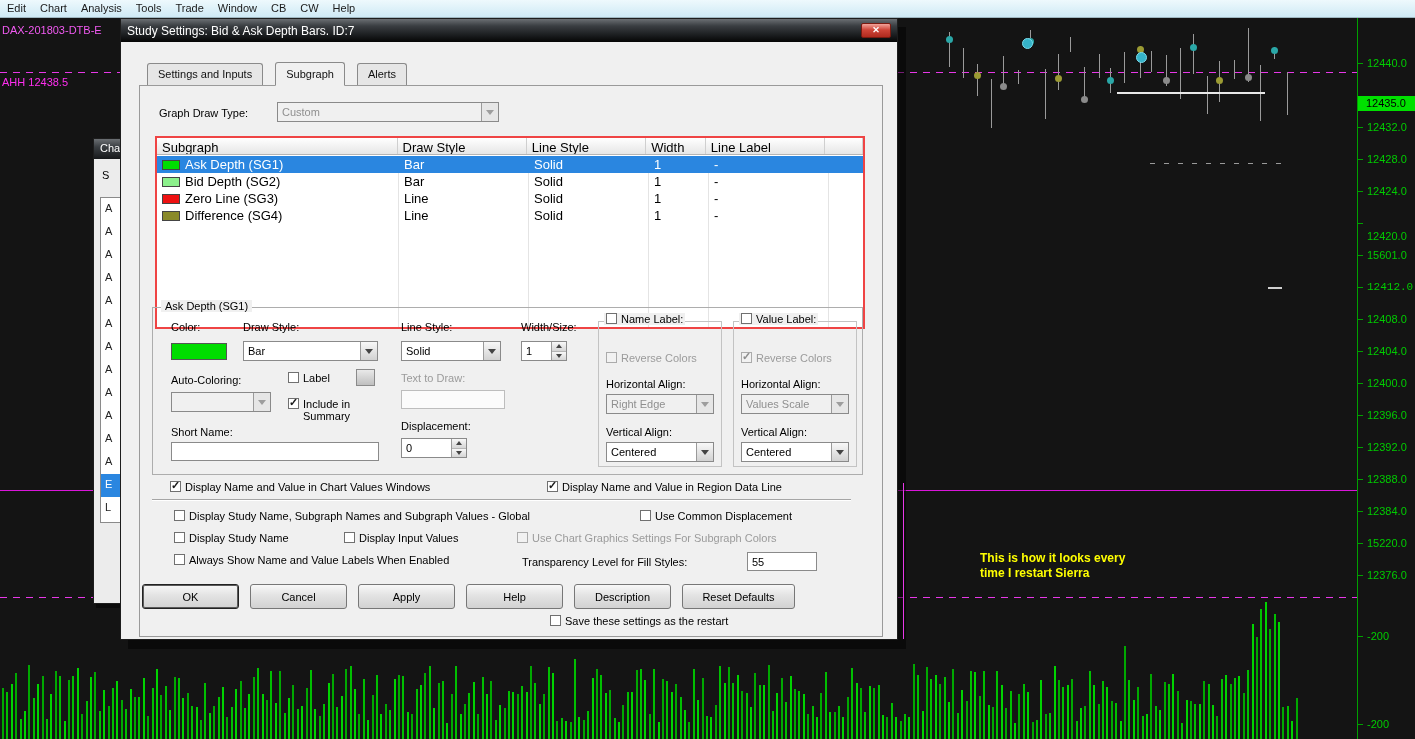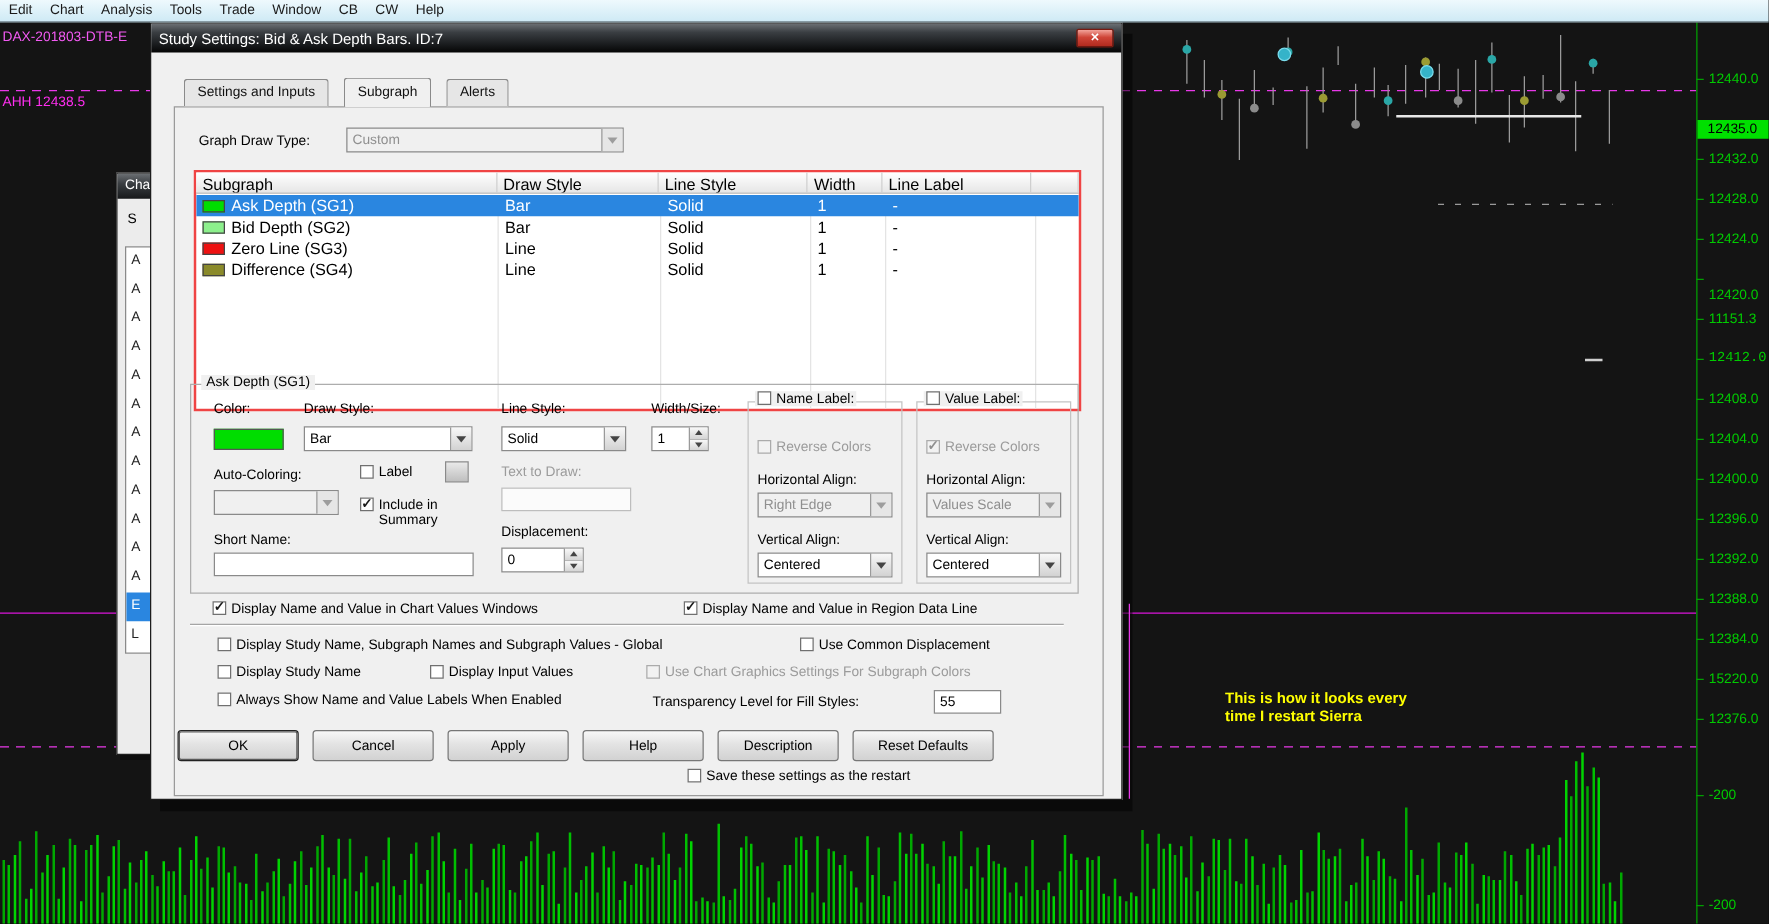--- a/index.html
+++ b/index.html
@@ -502,21 +502,21 @@
   <div class="plabel" style="top: 57px;">12440.0</div>
       <div class="ptick" style="top: 63px;"></div>
       <div class="plabel" style="top: 121px;">12432.0</div>
       <div class="ptick" style="top: 127px;"></div>
       <div class="plabel" style="top: 153px;">12428.0</div>
       <div class="ptick" style="top: 159px;"></div>
       <div class="plabel" style="top: 185px;">12424.0</div>
       <div class="ptick" style="top: 191px;"></div>
       <div class="plabel" style="top: 230px;">12420.0</div>
       <div class="ptick" style="top: 223px;"></div>
-      <div class="plabel" style="top: 249px;">11151.3</div>
+      <div class="plabel" style="top: 249px;">15601.0</div>
       <div class="ptick" style="top: 255px;"></div>
       <div class="plabel" style="top: 281px; font-family: Liberation Mono, monospace;">12412.0</div>
       <div class="ptick" style="top: 287px;"></div>
       <div class="plabel" style="top: 313px;">12408.0</div>
       <div class="ptick" style="top: 319px;"></div>
       <div class="plabel" style="top: 345px;">12404.0</div>
       <div class="ptick" style="top: 351px;"></div>
       <div class="plabel" style="top: 377px;">12400.0</div>
       <div class="ptick" style="top: 383px;"></div>
       <div class="plabel" style="top: 409px;">12396.0</div>
@@ -762,21 +762,21 @@
       <label class="cbrow dim" style="left:377px; top:446px;">
         <span class="cb"></span>
         <span>Use Chart Graphics Settings For Subgraph Colors</span>
       </label>
 
       <label class="cbrow" style="left:34px; top:468px;">
         <span class="cb"></span>
         <span>Always Show Name and Value Labels When Enabled</span>
       </label>
       <span class="lbl" style="left:382px; top:470px;">Transparency Level for Fill Styles:</span>
-      <div class="input" style="left:607px; top:466px; width:54px;">
+      <div class="input" style="left:607px; top:466px; width:70px;">
         <span>55</span>
       </div>
 
       <div id="btnrow">
           <button class="btn default" style="left: 2px; width: 97px;">OK</button>
           <button class="btn" style="left: 110px; width: 97px;">Cancel</button>
           <button class="btn" style="left: 218px; width: 97px;">Apply</button>
           <button class="btn" style="left: 326px; width: 97px;">Help</button>
           <button class="btn" style="left: 434px; width: 97px;">Description</button>
           <button class="btn" style="left: 542px; width: 113px;">Reset Defaults</button>

